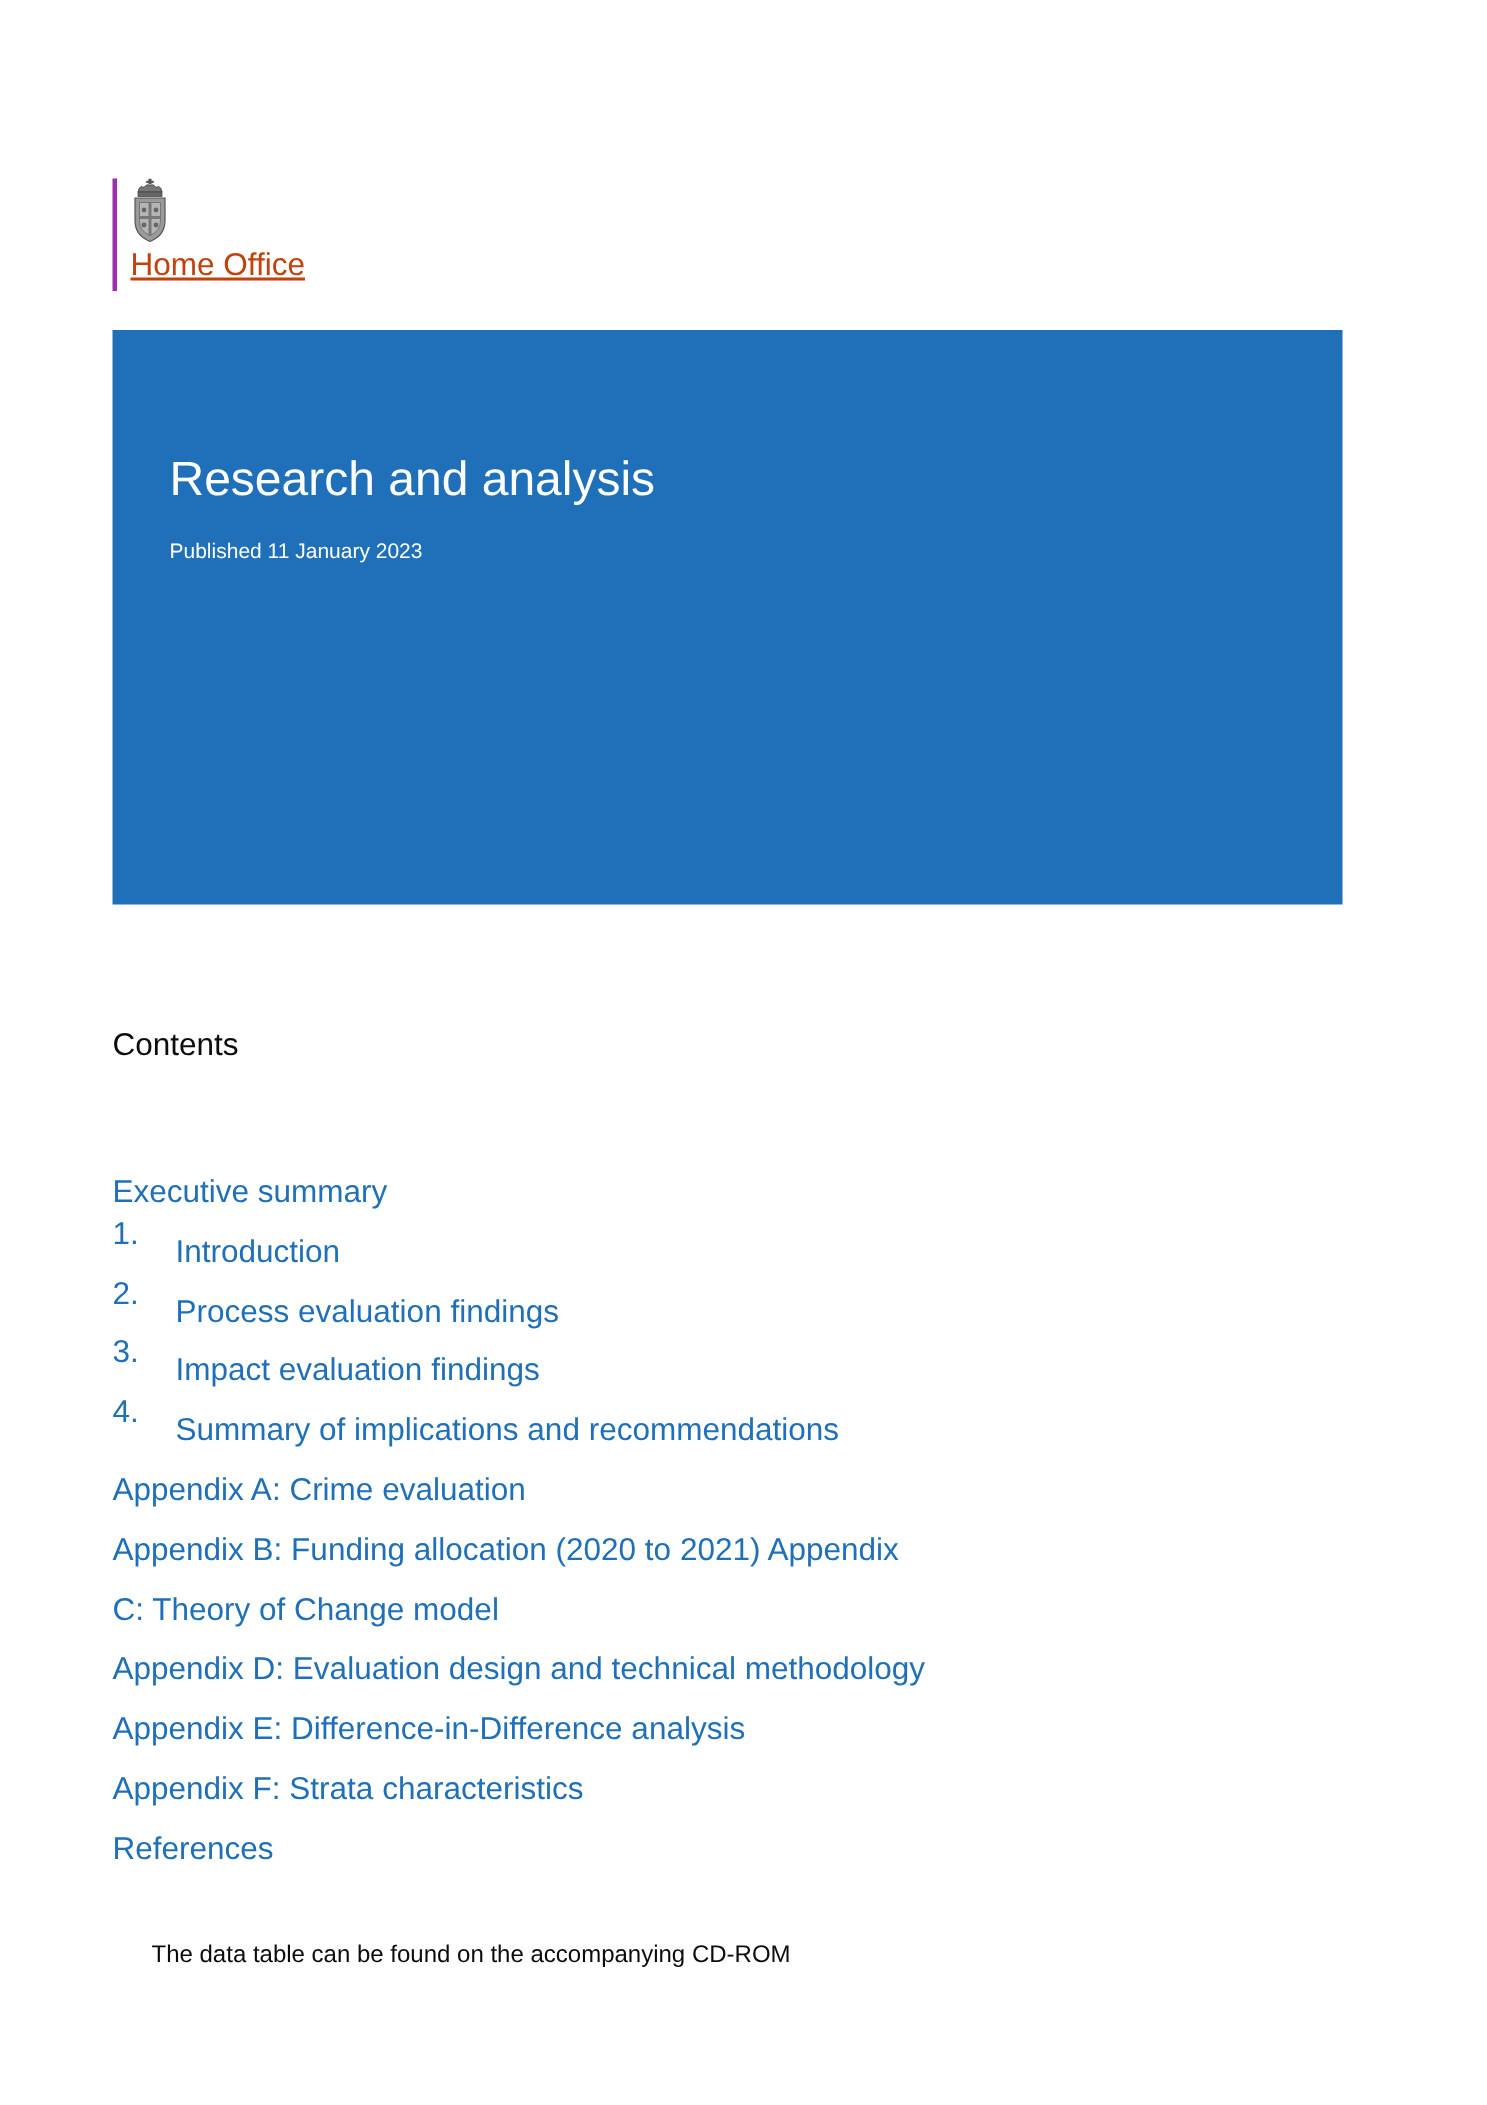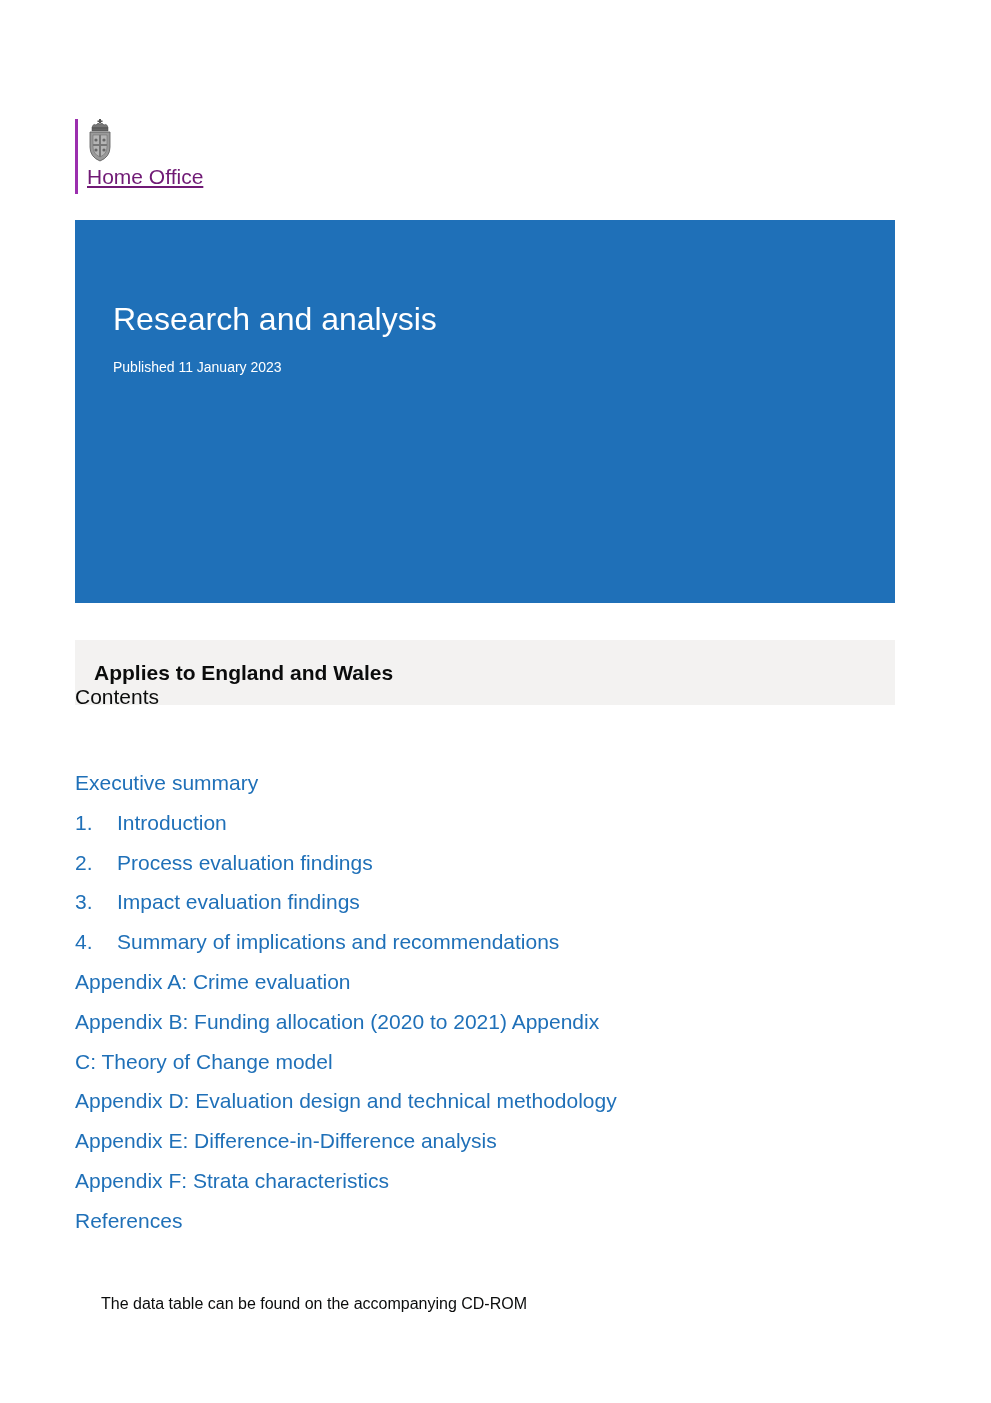--- a/index.html
+++ b/index.html
@@ -24,21 +24,21 @@
     }
     .crest {
       display: block;
       width: 26px;
       height: 44px;
       margin-bottom: 2px;
     }
     .org-name {
       display: block;
       font-size: 21px;
-      color: #701a75;
+      color: #c2410c;
       text-decoration: underline;
       line-height: 24px;
     }
 
     
     .banner {
       position: absolute;
       left: 75px;
       top: 220px;
       width: 820px;
@@ -101,21 +101,21 @@
       line-height: 26px;
       height: 39.8px;
       color: #1f70b8;
       white-space: nowrap;
       display: flex;
     }
     .toc-num {
       display: inline-block;
       width: 42px;
     }
-    .toc-link { color: #1f70b8; text-decoration: none; cursor: pointer; }
+    .toc-link { color: #1f70b8; text-decoration: none; cursor: pointer; margin-top: 12px; }
 
     .footnote {
       position: absolute;
       left: 77px;
       top: 1294px;
       font-size: 16px;
       line-height: 20px;
       color: #0b0c0c;
       margin-left: 24px;
     }
@@ -143,23 +143,20 @@
       <circle cx="17" cy="31" r="1.6" fill="#666"></circle>
     </svg>
     <a class="org-name">Home Office</a>
   </div>
 
   <div class="banner">
     <div class="banner-context">Research and analysis</div>
     <div class="banner-published">Published 11 January 2023</div>
   </div>
 
-  <div class="applies">
-    <div class="applies-text">Applies to England and Wales</div>
-  </div>
 
   <div class="contents-heading">Contents</div>
 
   <ol class="toc">
     <li class="toc-item">
       <a class="toc-link">Executive summary</a>
     </li>
     <li class="toc-item">
       <span class="toc-num">1.</span>
       <a class="toc-link">Introduction</a>

